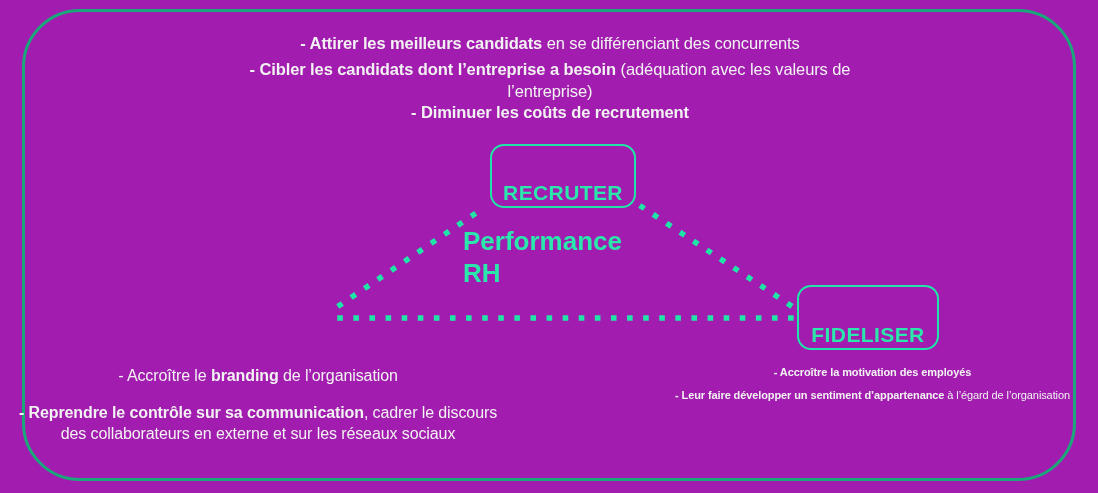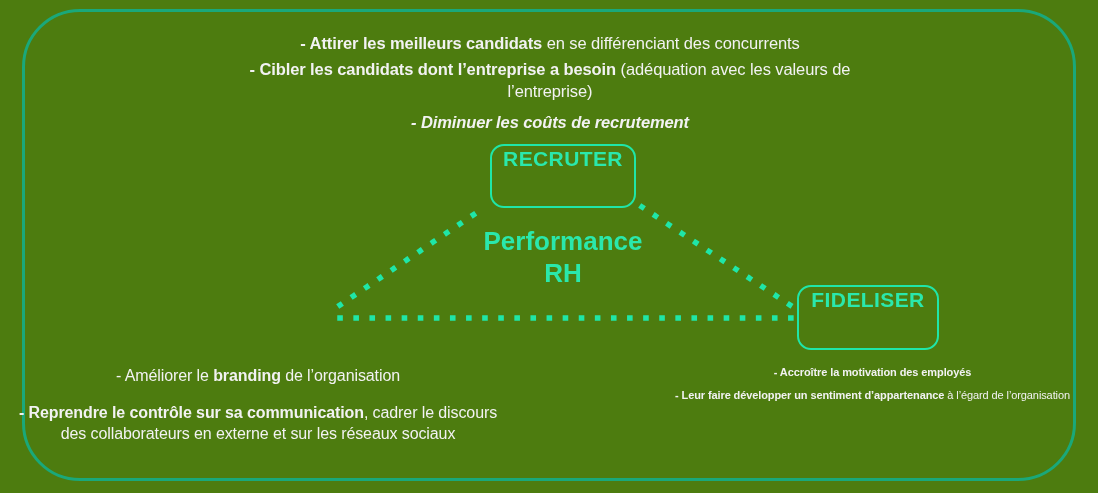--- a/index.html
+++ b/index.html
@@ -7,21 +7,21 @@
     padding: 0;
     background: #1a1a1a;
   }
   body {
     font-family: "Liberation Sans", sans-serif;
   }
   .canvas {
     position: relative;
     width: 1098px;
     height: 493px;
-    background: #4d7c0f;
+    background: #a21caf;
     overflow: hidden;
   }
   
   .frame {
     position: absolute;
     left: 22px;
     top: 9px;
     width: 1054px;
     height: 472px;
     border: 3px solid #1aa87a;
@@ -39,21 +39,21 @@
   }
   .txt b { font-weight: bold; }
   #top-text {
     left: 230px;
     top: 33px;
     width: 640px;
     font-size: 16.5px;
   }
   #top-text .l1 { display: block; }
   #top-text .l2 { display: block; margin-top: 4px; }
-  #top-text .l3 { display: block; margin-top: 10px; font-style: italic; }
+  #top-text .l3 { display: block; margin-top: 0; }
 
   #left-text {
     left: 18px;
     top: 365px;
     width: 480px;
     font-size: 16px;
   }
   #left-text .l1 { display: block; }
   #left-text .l2 { display: block; margin-top: 16px; }
 
@@ -70,21 +70,21 @@
   .node {
     position: absolute;
     box-sizing: border-box;
     border: 2.5px solid #1fe6a8;
     border-radius: 14px;
     color: #2ae8ac;
     font-weight: bold;
     font-size: 21px;
     letter-spacing: 0.4px;
     display: flex;
-    align-items: flex-start;
+    align-items: flex-end;
     justify-content: center;
     text-align: center;
     line-height: 1.22;
     background: transparent;
   }
   #node-recruter {
     left: 490px;
     top: 144px;
     width: 146px;
     height: 64px;
@@ -101,21 +101,20 @@
     width: 142px;
     height: 65px;
   }
 
   
   #center-label {
     position: absolute;
     left: 463px;
     top: 226px;
     width: 200px;
-    text-align: center;
     color: #2ae8ac;
     font-weight: bold;
     font-size: 26px;
     line-height: 1.22;
   }
 
   
   .connectors {
     position: absolute;
     left: 0;
@@ -152,21 +151,21 @@
   <div class="node" id="node-fideliser">
     <span>FIDELISER</span>
   </div>
 
   <div id="center-label">
     <span>Performance</span><br>
     <span>RH</span>
   </div>
 
   <div class="txt" id="left-text">
-    <span class="l1"><span>- Améliorer le </span><b>branding</b><span> de l’organisation</span></span>
+    <span class="l1"><span>- Accroître le </span><b>branding</b><span> de l’organisation</span></span>
     <span class="l2"><b>- Reprendre le contrôle sur sa communication</b><span>, cadrer le discours des collaborateurs en externe et sur les réseaux sociaux</span></span>
   </div>
 
   <div class="txt" id="right-text">
     <span class="l1"><b>- Accroître la motivation des employés</b></span>
     <span class="l2"><b>- Leur faire développer un sentiment d’appartenance</b><span> à l’égard de l’organisation</span></span>
   </div>
 
 </div>
 

